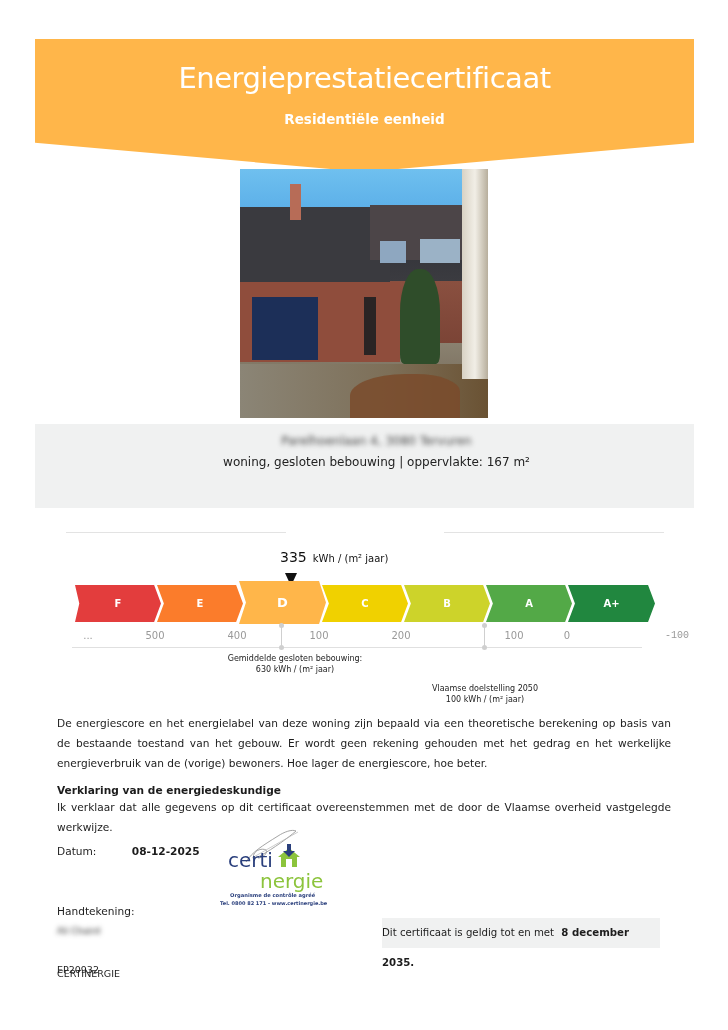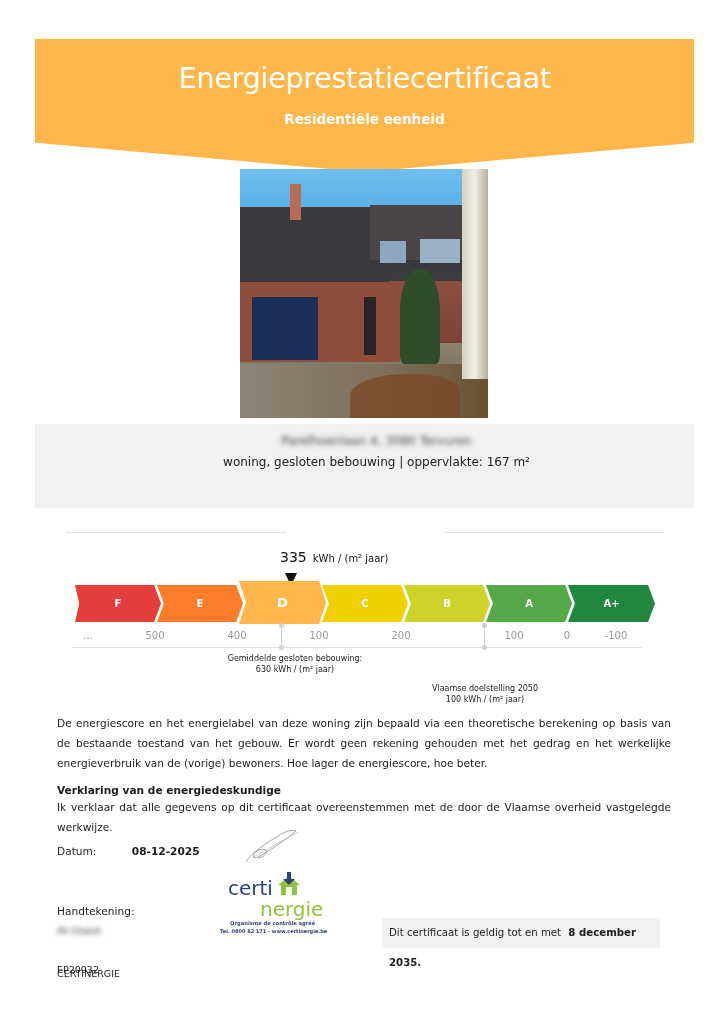--- a/index.html
+++ b/index.html
@@ -83,30 +83,30 @@
   .para {
     position: absolute; left: 57px; width: 614px; font-size: 10.6px; line-height: 20px;
     text-align: justify; color: #1c1c1c;
   }
   .small-text { position: absolute; left: 57px; font-size: 10.6px; color: #1c1c1c; }
   b { font-weight: bold; margin-left: 32px; }
 
   .signature {
     position: absolute; left: 222px; top: 822px; width: 88px; height: 46px;
   }
-  .logo { position: absolute; left: 218px; top: 872px; width: 112px; height: 70px; }
+  .logo { position: absolute; left: 218px; top: 844px; width: 112px; height: 70px; }
   .logo .certi { position: absolute; left: 10px; top: 4px; font-size: 20px; color: #2a3f7c; font-family: "DejaVu Sans", sans-serif; }
   .logo .nergie { position: absolute; left: 42px; top: 25px; font-size: 20px; color: #8cc43c; }
   .logo .house { position: absolute; left: 58px; top: 0; width: 26px; height: 24px; }
   .logo .tag1 { position: absolute; left: 12px; top: 48px; font-size: 5.2px; color: #2a3f7c; font-weight: bold; white-space: nowrap; }
   .logo .tag2 { position: absolute; left: 2px; top: 56px; font-size: 5px; color: #2a3f7c; font-weight: bold; white-space: nowrap; }
 
   .validity {
     position: absolute; left: 382px; top: 918px; width: 278px; height: 30px;
-    background: #f0f1f1; font-size: 10.2px; color: #1c1c1c; padding-left: 7px; line-height: 30px;
+    background: #f0f1f1; font-size: 10.2px; color: #1c1c1c; line-height: 30px;
   }
 </style>
 </head>
 <body>
 
 <div class="header">
   <div class="header-title">Energieprestatiecertificaat</div>
   <div class="header-sub">Residentiële eenheid</div>
 </div>
 
@@ -166,21 +166,21 @@
 </div>
 
 <div class="ticks">
   <span style="left:16px;">...</span>
   <span style="left:83px;">500</span>
   <span style="left:165px;">400</span>
   <span style="left:247px;">100</span>
   <span style="left:329px;">200</span>
   <span style="left:411px;margin-left:31px;">100</span>
   <span style="left:495px;">0</span>
-  <span style="left:544px;">-100</span>
+  <span style="left:605px;font-family:Liberation Mono, monospace;">-100</span>
 </div>
 <div class="axis"></div>
 
 <div class="vmark" style="left:281px; top:625px; height:22px;"></div>
 <div class="vdot" style="left:279px; top:623px;"></div>
 <div class="vdot" style="left:279px; top:645px;"></div>
 
 <div class="vmark" style="left:484px; top:625px; height:22px;"></div>
 <div class="vdot" style="left:482px; top:623px;"></div>
 <div class="vdot" style="left:482px; top:645px;"></div>

